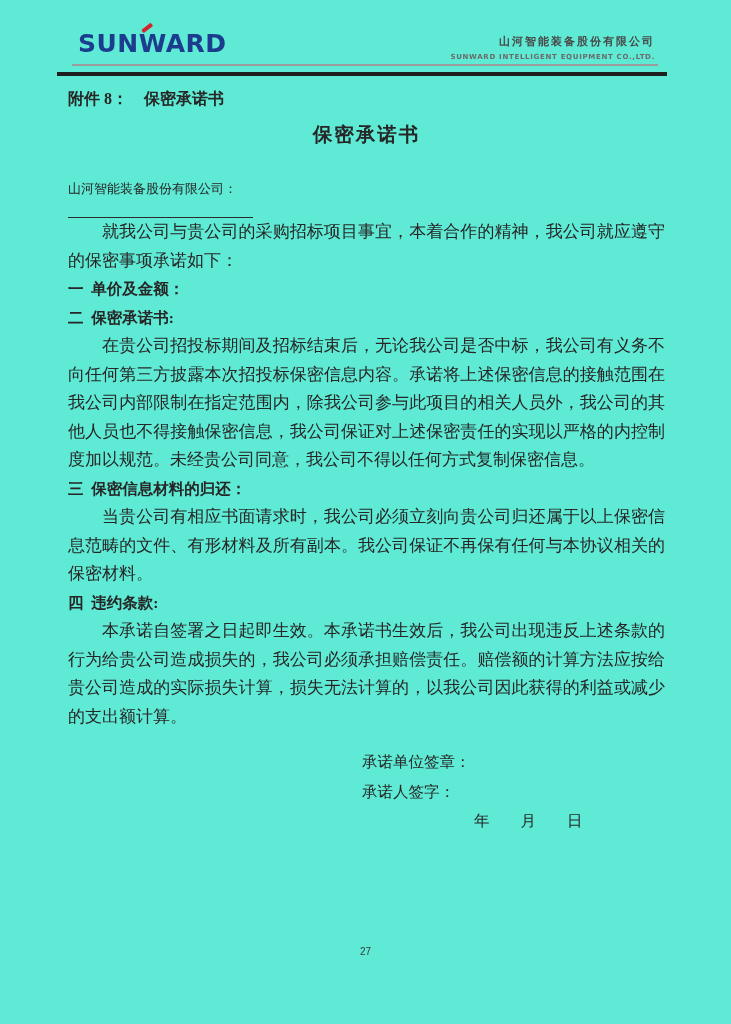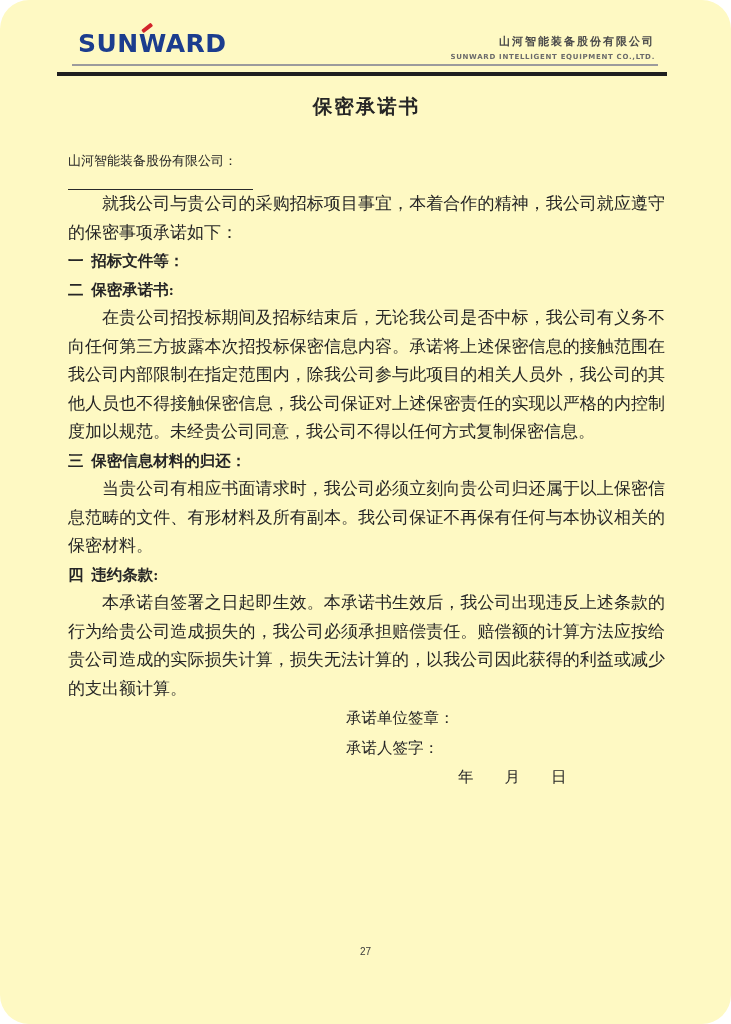--- a/index.html
+++ b/index.html
@@ -14,22 +14,21 @@
   body {
     width: 731px; height: 1024px;
     background: #ffffff;
     font-family: "Liberation Serif", "DejaVu Serif", serif;
     color: var(--ink);
   }
   .page {
     position: relative;
     width: 731px; height: 1024px;
     overflow: hidden;
-    background: #fef9c3;
-    border-radius: 29px;
+    background: #5eead4;
   }
   
   .logo {
     position: absolute; left: 78px; top: 30px;
     font-family: "DejaVu Sans", "Liberation Sans", sans-serif;
     font-weight: bold; font-size: 25px; line-height: 28px;
     letter-spacing: 0.5px;
     color: var(--logo_blue);
   }
   .logo-accent {
@@ -93,21 +92,21 @@
     text-align: justify;
     font-size: 17px;
     line-height: 28.5px;
   }
   .section-heading {
     margin: 0;
     font-size: 15.5px; font-weight: bold;
     line-height: 28.5px;
     white-space: pre-wrap;
   }
-  .signature { margin: 0; }
+  .signature { margin: 16px; }
   .sig-line {
     padding-left: 278px;
     font-size: 15.5px;
     line-height: 29.5px;
   }
   .date-line {
     padding-left: 390px;
     font-size: 15.5px;
     line-height: 29.5px;
     white-space: pre-wrap;
@@ -132,30 +131,31 @@
   <div class="company-block">
     <div class="company-cn">山河智能装备股份有限公司</div>
     <div class="company-en">SUNWARD INTELLIGENT EQUIPMENT CO.,LTD.</div>
   </div>
 
   <div class="rule-thin"></div>
   <div class="rule-thick"></div>
 
   <div class="content">
 
+    <div class="attachment-line">附件 8：　保密承诺书</div>
 
     <div class="doc-title">保密承诺书</div>
 
     <div class="salutation-row">
       <span class="salutation">山河智能装备股份有限公司：</span>
     </div>
 
     <p class="para">就我公司与贵公司的采购招标项目事宜，本着合作的精神，我公司就应遵守的保密事项承诺如下：</p>
 
-    <div class="section-heading">一  招标文件等：</div>
+    <div class="section-heading">一  单价及金额：</div>
 
     <div class="section-heading">二  保密承诺书:</div>
     <p class="para">在贵公司招投标期间及招标结束后，无论我公司是否中标，我公司有义务不向任何第三方披露本次招投标保密信息内容。承诺将上述保密信息的接触范围在我公司内部限制在指定范围内，除我公司参与此项目的相关人员外，我公司的其他人员也不得接触保密信息，我公司保证对上述保密责任的实现以严格的内控制度加以规范。未经贵公司同意，我公司不得以任何方式复制保密信息。</p>
 
     <div class="section-heading">三  保密信息材料的归还：</div>
     <p class="para">当贵公司有相应书面请求时，我公司必须立刻向贵公司归还属于以上保密信息范畴的文件、有形材料及所有副本。我公司保证不再保有任何与本协议相关的保密材料。</p>
 
     <div class="section-heading">四  违约条款:</div>
     <p class="para">本承诺自签署之日起即生效。本承诺书生效后，我公司出现违反上述条款的行为给贵公司造成损失的，我公司必须承担赔偿责任。赔偿额的计算方法应按给贵公司造成的实际损失计算，损失无法计算的，以我公司因此获得的利益或减少的支出额计算。</p>
 

